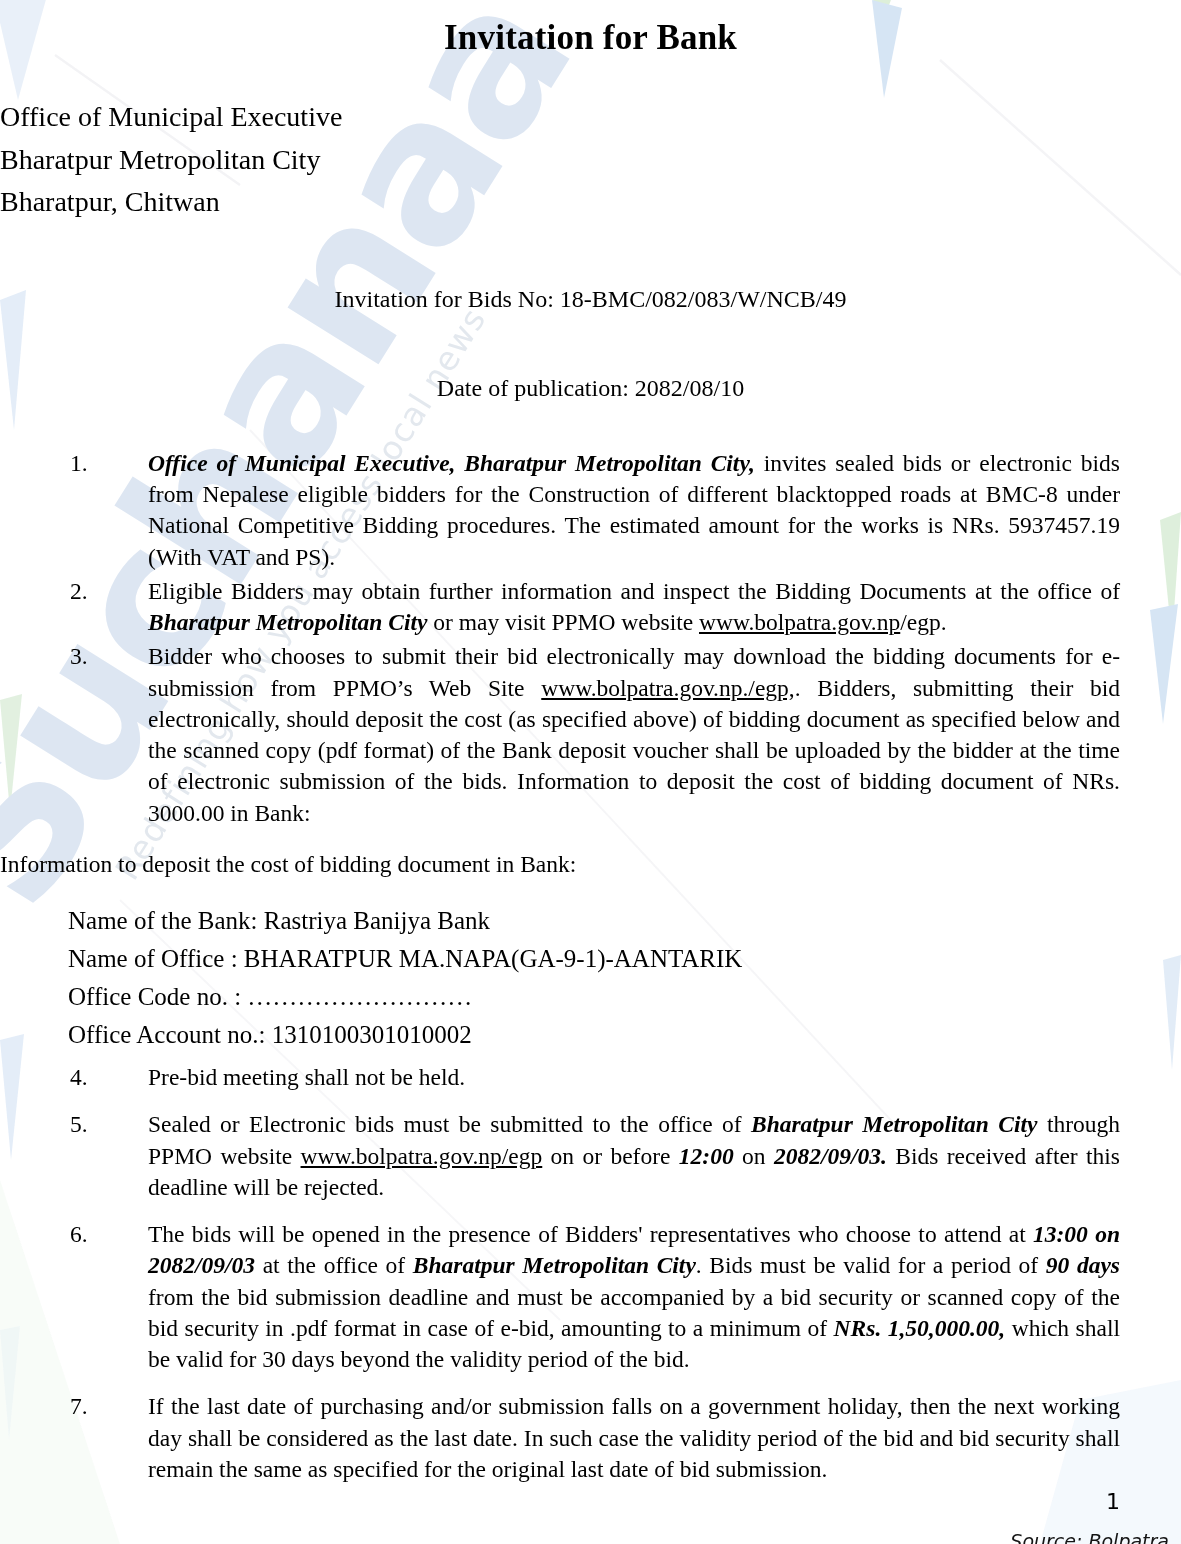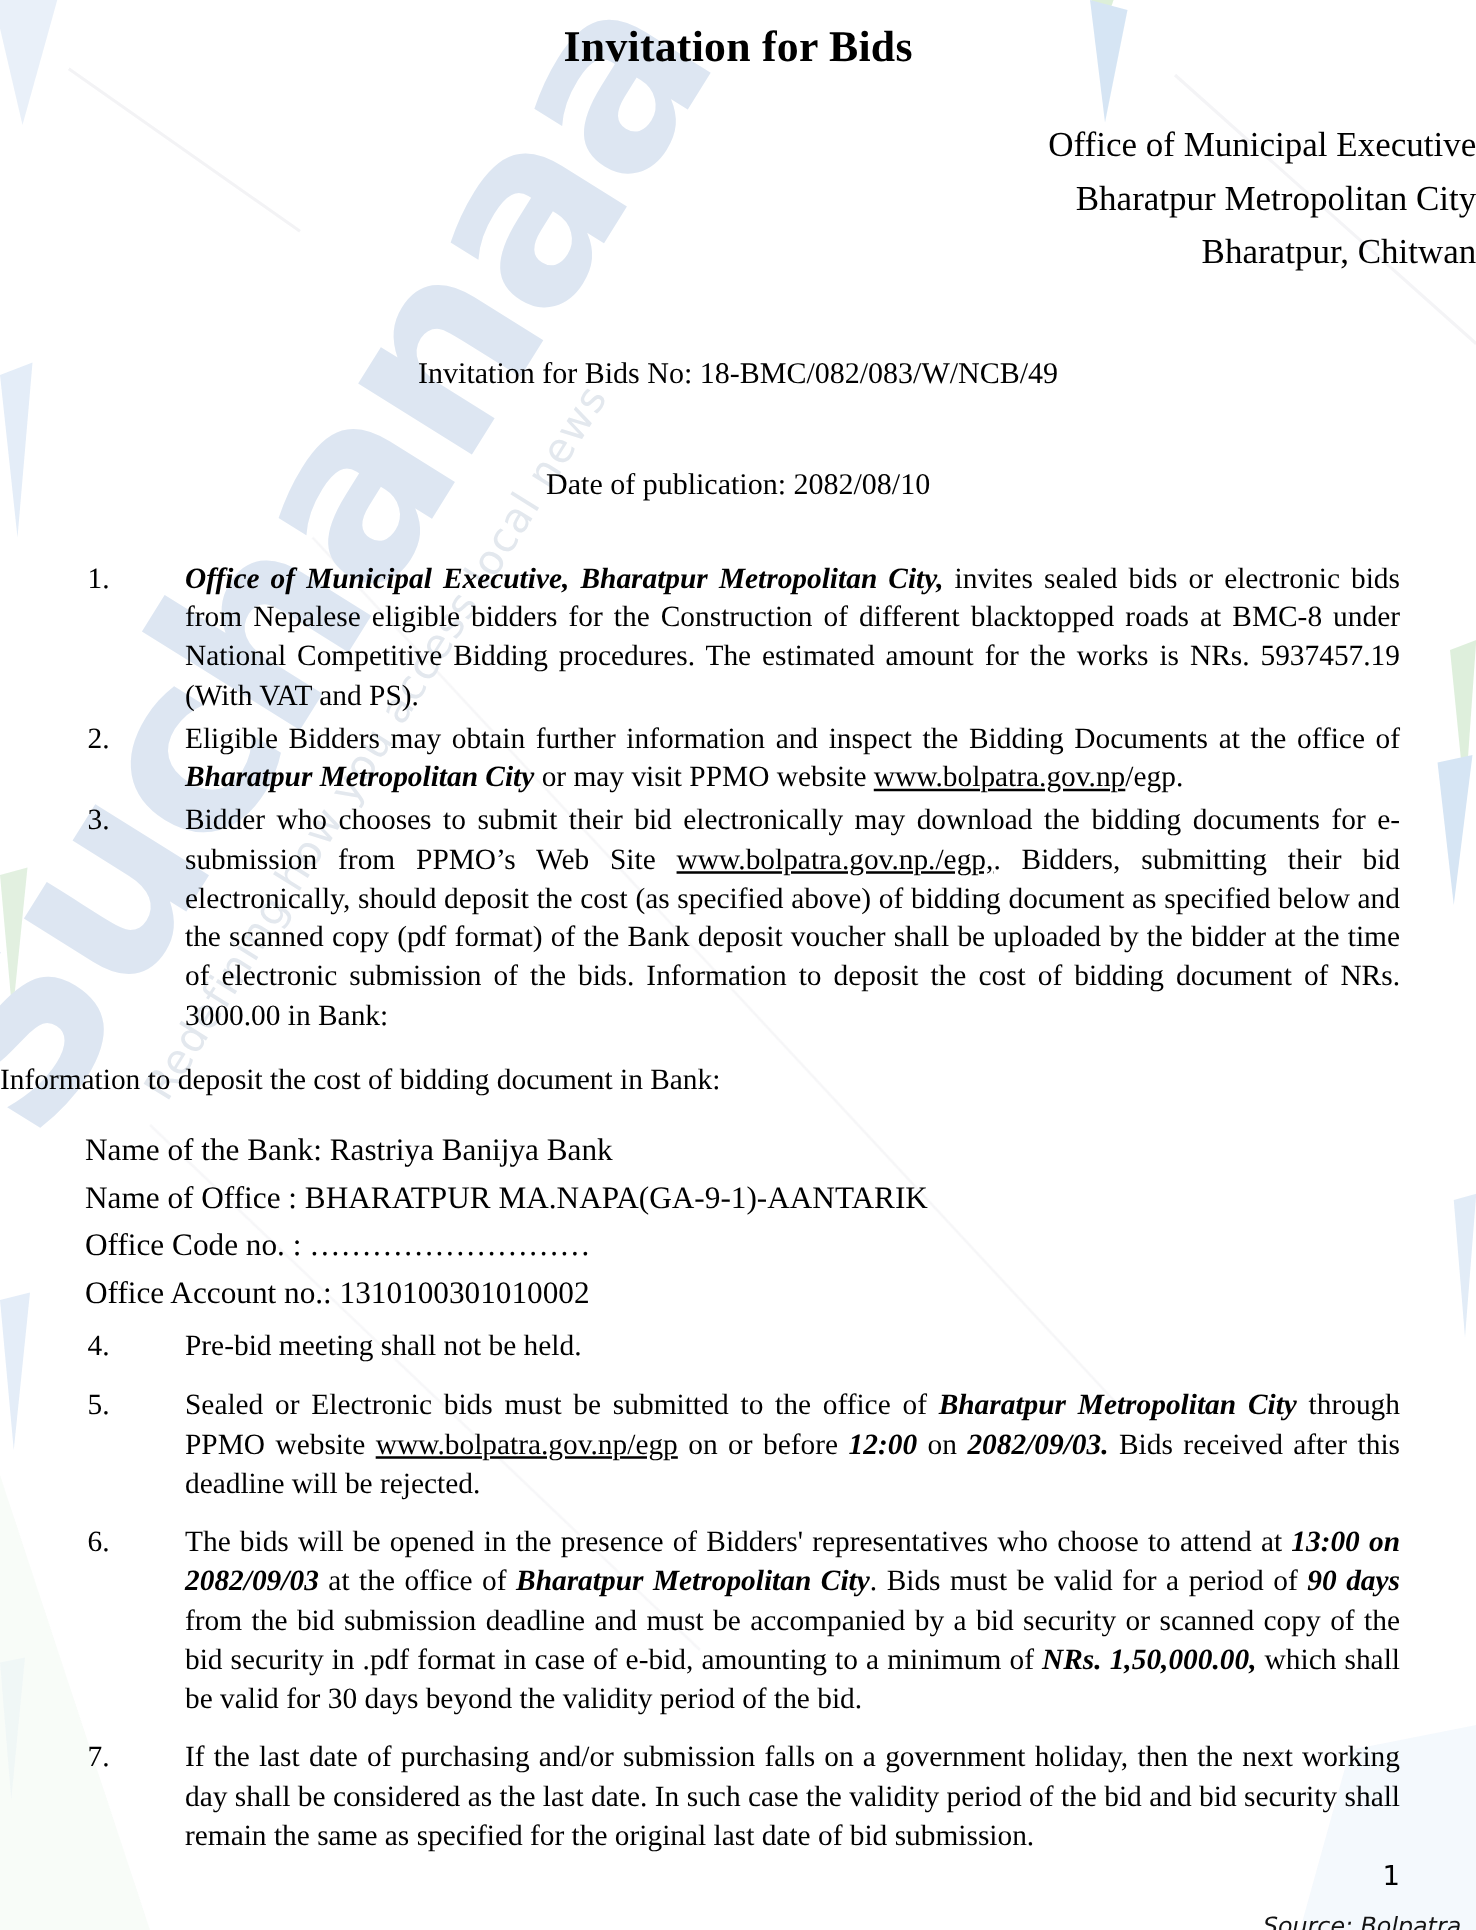--- a/index.html
+++ b/index.html
@@ -67,21 +67,21 @@
   .doc-title {
     text-align: center;
     font-size: 35px;
     font-weight: bold;
     letter-spacing: 0.2px;
     margin: 18px 0 0 0;
     line-height: 1.15;
   }
 
   .org-block {
-    text-align: right;
+    text-align: left;
     font-size: 28px;
     line-height: 1.52;
     margin-top: 38px;
   }
   .org-block div { white-space: nowrap; }
 
   .ifb-no {
     text-align: center;
     font-size: 24px;
     margin-top: 62px;
@@ -189,21 +189,21 @@
   </g>
 </svg>
 
 <div id="watermark">
   <div class="wm-word">Suchanaa</div>
   <div class="wm-tag">Redefining how you access local news</div>
 </div>
 
 <div id="page">
 
-  <h1 class="doc-title">Invitation for Bids</h1>
+  <h1 class="doc-title">Invitation for Bank</h1>
 
   <div class="org-block">
     <div>Office of Municipal Executive</div>
     <div>Bharatpur Metropolitan City</div>
     <div>Bharatpur, Chitwan</div>
   </div>
 
   <div class="ifb-no">Invitation for Bids No: 18-BMC/082/083/W/NCB/49</div>
 
   <div class="pub-date">Date of publication: 2082/08/10</div>

